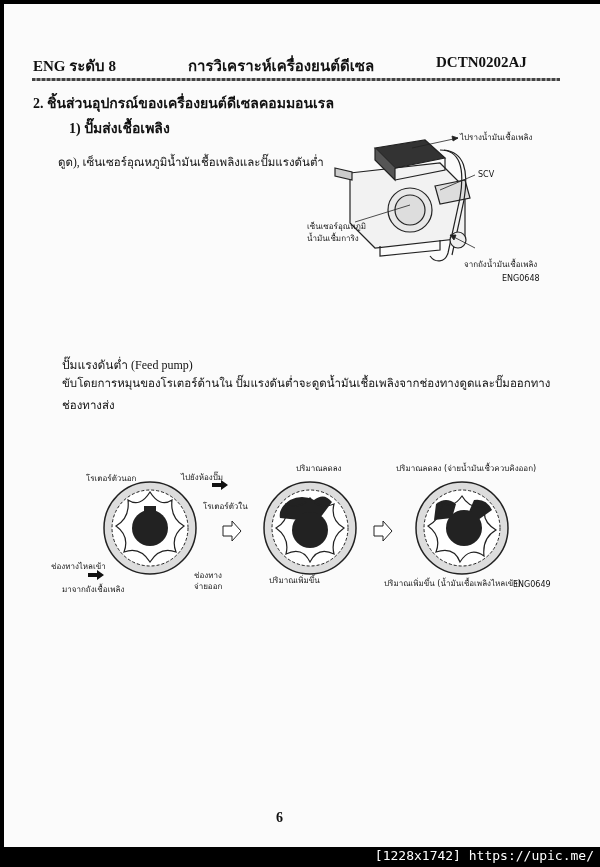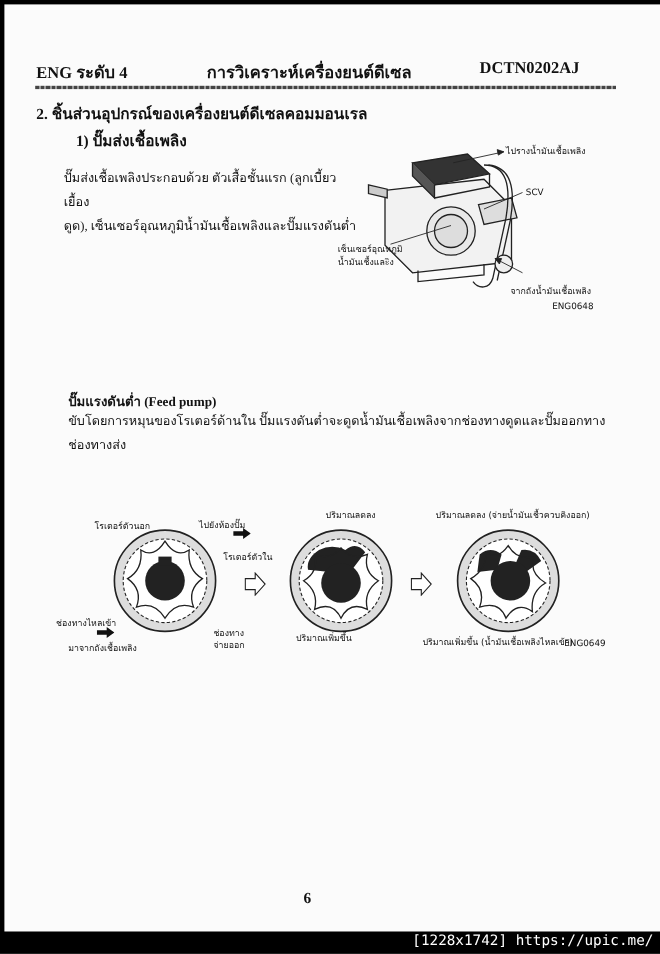--- a/index.html
+++ b/index.html
@@ -13,42 +13,41 @@
   .hdr-mid { left:188px; }
   .hdr-right { left:436px; }
   .hdr-rule { position:absolute; left:32px; top:78px; width:528px; height:3px;
               background:repeating-linear-gradient(90deg,#444 0 3px,#999 3px 5px); }
   .sec { position:absolute; font-weight:bold; font-size:14px; }
   .sec2 { left:33px; top:92px; }
   .sec21 { left:52px; top:117px;margin-left:17px; }
   .para { position:absolute; font-size:11.5px; line-height:22px; }
   .p1 { left:58px; top:151px; width:270px; }
   .p1 .small { font-size:11px; }
-  .sub-head { position:absolute; left:62px; top:355px; font-weight:bold; font-size:12px; }
+  .sub-head { position:absolute; left:62px; top:355px; font-weight:normal; font-size:12px; }
   .p2 { left:62px; top:372px; width:490px; font-size:11.5px; line-height:22px; }
   .lbl { position:absolute; font-size:8px; white-space:nowrap; font-family:"DejaVu Sans",sans-serif; }
   .code { position:absolute; font-size:8px; font-family:"DejaVu Sans",sans-serif; }
   .pagenum { position:absolute; left:276px; top:810px; font-weight:bold; font-size:14px; }
   svg { position:absolute; }
 </style>
 </head>
 <body>
 
 <div class="page"></div>
 
-<div class="hdr hdr-left">ENG ระดับ 4</div>
+<div class="hdr hdr-left">ENG ระดับ 8</div>
 <div class="hdr hdr-mid">การวิเคราะห์เครื่องยนต์ดีเซล</div>
 <div class="hdr hdr-right">DCTN0202AJ</div>
 <div class="hdr-rule"></div>
 
 <div class="sec sec2">2.  ชิ้นส่วนอุปกรณ์ของเครื่องยนต์ดีเซลคอมมอนเรล</div>
 <div class="sec sec21">1) ปั๊มส่งเชื้อเพลิง</div>
 
 <div class="para p1">
-  <div>ปั๊มส่งเชื้อเพลิงประกอบด้วย ตัวเสื้อชั้นแรก (ลูกเบี้ยวเยื้อง</div>
   <div>ดูด), เซ็นเซอร์อุณหภูมิน้ำมันเชื้อเพลิงและปั๊มแรงดันต่ำ</div>
 </div>
 
 <svg style="left:330px;top:128px;" width="150" height="140" viewBox="0 0 150 140">
   <g fill="none" stroke="#222" stroke-width="1.2">
     <path d="M20 45 L110 35 L135 60 L135 110 L45 120 L20 95 Z" fill="#f2f2f2"></path>
     <path d="M45 20 L95 12 L115 30 L65 40 Z" fill="#333"></path>
     <path d="M45 20 L45 32 L65 52 L65 40" fill="#555"></path>
     <path d="M65 52 L115 42 L115 30"></path>
     <circle cx="80" cy="82" r="22" fill="#e8e8e8"></circle>
@@ -67,21 +66,21 @@
       <polygon points="158,8 152,6 153,11"></polygon>
     <line x1="140" y1="60" x2="175" y2="45"></line>
     <line x1="55" y1="92" x2="110" y2="75"></line>
     <line x1="150" y1="105" x2="175" y2="118"></line>
       <polygon points="150,105 156,105 154,110"></polygon>
   </g>
 </svg>
 <div class="lbl" style="left:460px;top:131px;">ไปรางน้ำมันเชื้อเพลิง</div>
 <div class="lbl" style="left:478px;top:170px;">SCV</div>
 <div class="lbl" style="left:307px;top:220px;">เซ็นเซอร์อุณหภูมิ</div>
-<div class="lbl" style="left:307px;top:232px;">น้ำมันเชื้งและิง</div>
+<div class="lbl" style="left:307px;top:232px;">น้ำมันเชื้มการิง</div>
 <div class="lbl" style="left:464px;top:258px;">จากถังน้ำมันเชื้อเพลิง</div>
 <div class="code" style="left:502px;top:274px;">ENG0648</div>
 
 <div class="sub-head">ปั๊มแรงดันต่ำ (Feed pump)</div>
 <div class="para p2">
   <div>ขับโดยการหมุนของโรเตอร์ด้านใน ปั๊มแรงดันต่ำจะดูดน้ำมันเชื้อเพลิงจากช่องทางดูดและปั๊มออกทางช่องทางส่ง</div>
 </div>
 
 <svg style="left:100px;top:478px;" width="100" height="100" viewBox="0 0 100 100">
   <circle cx="50" cy="50" r="46" fill="#ddd" stroke="#222" stroke-width="1.5"></circle>

